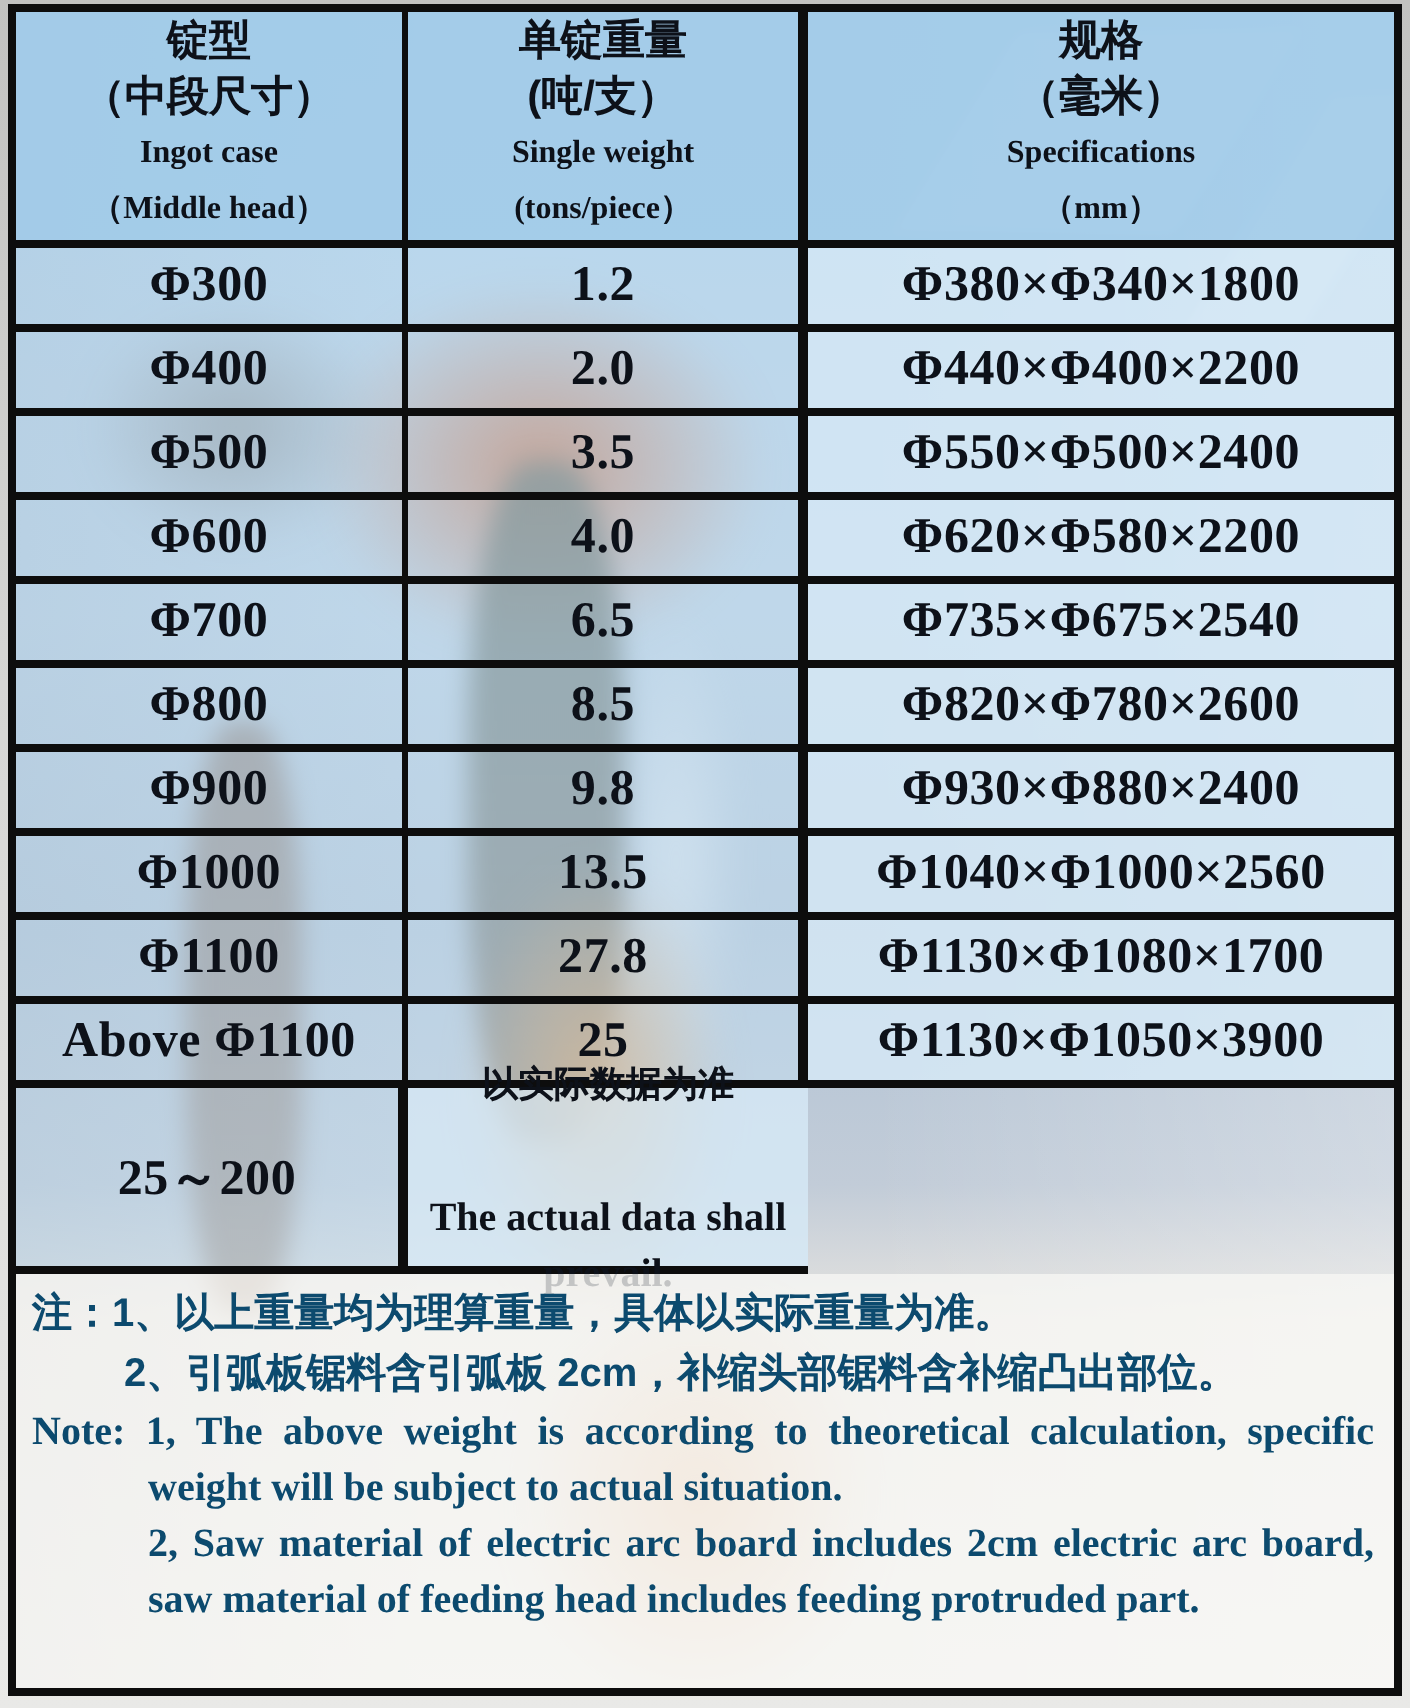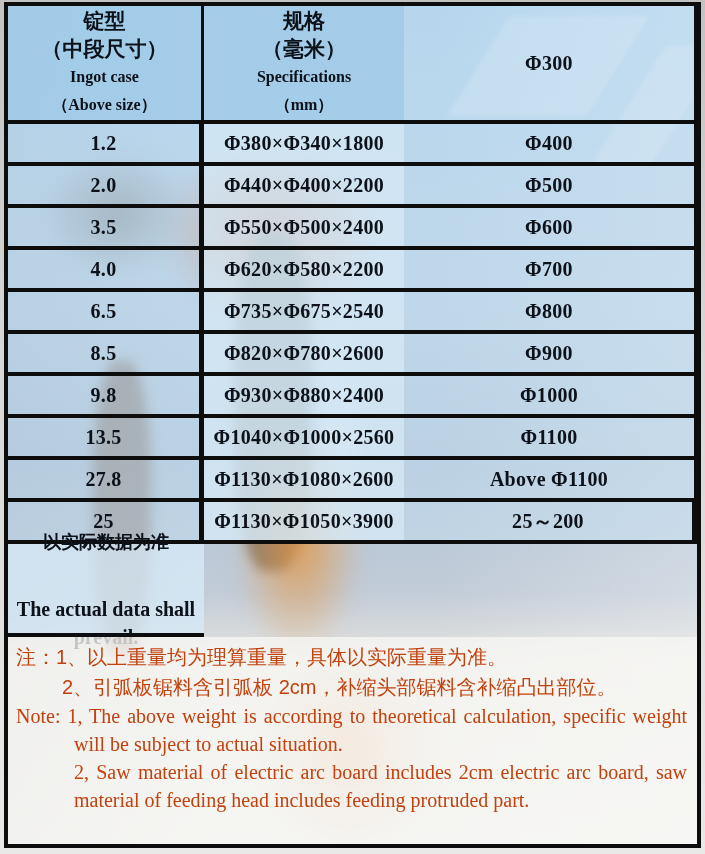--- a/index.html
+++ b/index.html
@@ -55,29 +55,29 @@
     box-sizing:border-box;display:flex;flex-direction:column;
     justify-content:center;text-align:center;
     border-bottom:4px solid #0d0d0d;font-weight:bold;
   }
   .c1{border-right:3px solid #0d0d0d;background:rgba(197,223,242,.5);}
   .c2{border-right:5px solid #0d0d0d;background:rgba(197,223,242,.5);}
   .c3{background:rgba(213,232,246,.84);}
   .hd{background:rgba(163,204,233,.9);line-height:28px;}
   .hd .zh{font-size:21px;font-family:"Liberation Sans","DejaVu Sans",sans-serif;font-weight:bold;}
   .hd .en{font-size:16px;}
-  .val{font-size:20px;letter-spacing:.3px;}
+  .val{font-size:25px;letter-spacing:.3px;}
   .spec-zh{font-size:18px;line-height:30px;font-family:"Liberation Sans","DejaVu Sans",sans-serif;font-weight:bold;}
   .spec-en{font-size:20px;line-height:28px;max-width:250px;margin-top:38px;}
 
   
   .notes{
     flex:1;box-sizing:border-box;position:relative;
     background:rgba(247,247,245,.78);
-    padding:5px 10px 0 8px;color:#c2410c;font-weight:normal;
+    padding:5px 10px 0 8px;color:#0c4a6e;font-weight:bold;
   }
   .notes p{margin:0;}
   .note-zh{font-size:20px;line-height:30px;font-family:"Liberation Sans","DejaVu Sans",sans-serif;}
   .note-zh.cont{padding-left:46px;}
   .note-en{font-size:20px;line-height:28px;text-align:justify;}
   .note-en.hang{padding-left:58px;text-indent:-58px;}
   .note-en.cont{padding-left:58px;}
 </style>
 </head>
 <body>
@@ -97,21 +97,27 @@
       <div class="blob b-streak-2"></div>
     </div>
 
     <div class="content">
       <div class="grid">
 
         <div class="cell c1 hd">
           <span class="zh">锭型</span>
           <span class="zh">（中段尺寸）</span>
           <span class="en">Ingot case</span>
-          <span class="en">（Above size）</span>
+          <span class="en">（Middle head）</span>
+        </div>
+        <div class="cell c2 hd">
+          <span class="zh">单锭重量</span>
+          <span class="zh">(吨/支）</span>
+          <span class="en">Single weight</span>
+          <span class="en">(tons/piece）</span>
         </div>
         <div class="cell c3 hd">
           <span class="zh">规格</span>
           <span class="zh">（毫米）</span>
           <span class="en">Specifications</span>
           <span class="en">（mm）</span>
         </div>
 
         <div class="cell c1">
             <span class="val">Φ300</span>
@@ -193,21 +199,21 @@
             <span class="val">Φ1040×Φ1000×2560</span>
           </div>
 
         <div class="cell c1">
             <span class="val">Φ1100</span>
           </div>
         <div class="cell c2">
             <span class="val">27.8</span>
           </div>
         <div class="cell c3">
-            <span class="val">Φ1130×Φ1080×2600</span>
+            <span class="val">Φ1130×Φ1080×1700</span>
           </div>
 
         <div class="cell c1">
             <span class="val">Above Φ1100</span>
           </div>
         <div class="cell c2">
             <span class="val">25</span>
           </div>
         <div class="cell c3">
             <span class="val">Φ1130×Φ1050×3900</span>

